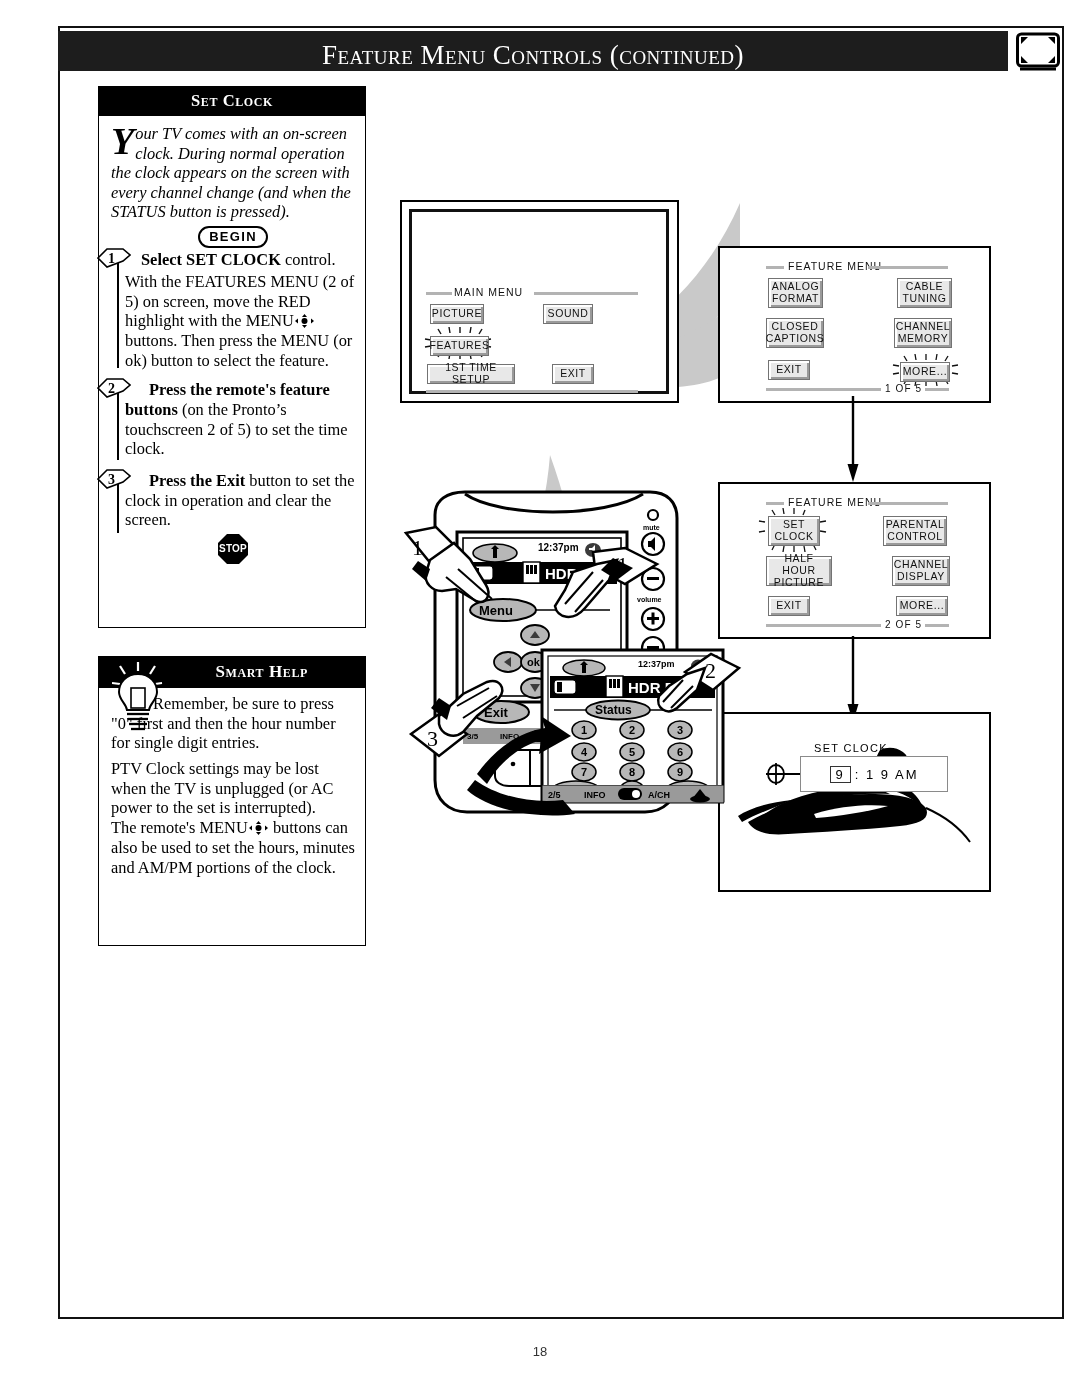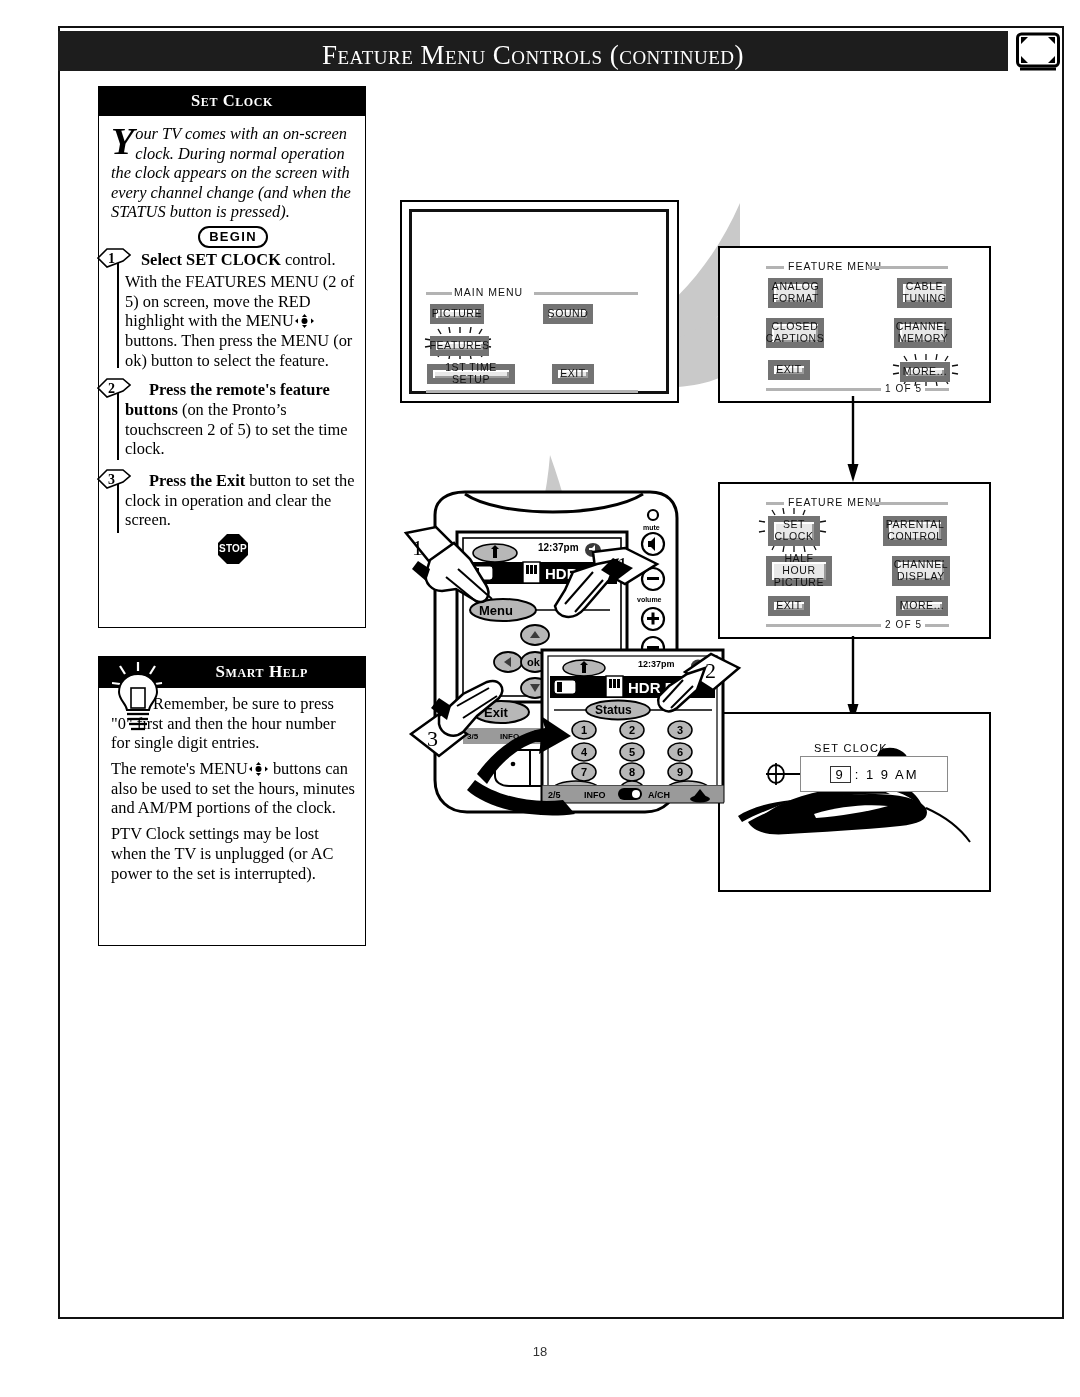--- a/index.html
+++ b/index.html
@@ -206,21 +206,21 @@
     white-space: nowrap;
   }
   .osd-rule {
     position: absolute;
     height: 3px;
     background: #b3b3b3;
   }
   .osd-btn {
     position: absolute;
     background: #e8e8e8;
-    border: 6px solid #737373;
+    border: 1px solid #737373;
     box-shadow: inset 2px 2px 0 #ffffff, inset -2px -2px 0 #9a9a9a;
     display: flex;
     flex-direction: column;
     align-items: center;
     justify-content: center;
     font-family: "Liberation Sans", sans-serif;
     font-size: 10.5px;
     letter-spacing: .6px;
     color: #111;
     text-align: center;
@@ -362,31 +362,31 @@
 
   <div class="badge-row" style="margin-top:4px;">
     <span class="stop-badge">STOP</span>
   </div>
 </div>
 
 <div id="smarthelp-panel-shadow" class="panel-shadow"></div>
 <div id="smarthelp-heading" class="panel-heading">Smart Help</div>
 <div id="smarthelp-body" class="panel-body">
   <p class="step-text" style="margin:0 0 6px 0; text-indent:42px;">Remember, be sure to press "0" first and then the hour number for single digit entries.</p>
+  <p class="step-text" style="margin:0;">PTV Clock settings may be lost when the TV is unplugged (or AC power to the set is interrupted).</p>
   <p class="step-text" style="margin:0 0 6px 0;">
     <span>The remote's MENU</span><span class="nav-glyph"><svg viewBox="0 0 19 14" width="19" height="14">
           <path d="M9.5 0 L12 3 L7 3 Z" fill="#000"></path>
           <path d="M9.5 14 L12 11 L7 11 Z" fill="#000"></path>
           <path d="M0 7 L3 4.5 L3 9.5 Z" fill="#000"></path>
           <path d="M19 7 L16 4.5 L16 9.5 Z" fill="#000"></path>
           <circle cx="9.5" cy="7" r="3" fill="#000"></circle>
         </svg></span>
     <span>buttons can also be used to set the hours, minutes and AM/PM portions of the clock.</span>
   </p>
-  <p class="step-text" style="margin:0;">PTV Clock settings may be lost when the TV is unplugged (or AC power to the set is interrupted).</p>
 </div>
 
 <div class="bulb-icon">
   <svg viewBox="0 0 52 74" width="52" height="74">
     <g stroke="#fff" stroke-width="2.2" fill="none">
       <line x1="8" y1="6" x2="13" y2="14"></line>
       <line x1="26" y1="2" x2="26" y2="11"></line>
       <line x1="43" y1="6" x2="38" y2="14"></line>
       <line x1="0" y1="23" x2="8" y2="24"></line>
       <line x1="50" y1="23" x2="43" y2="24"></line>

